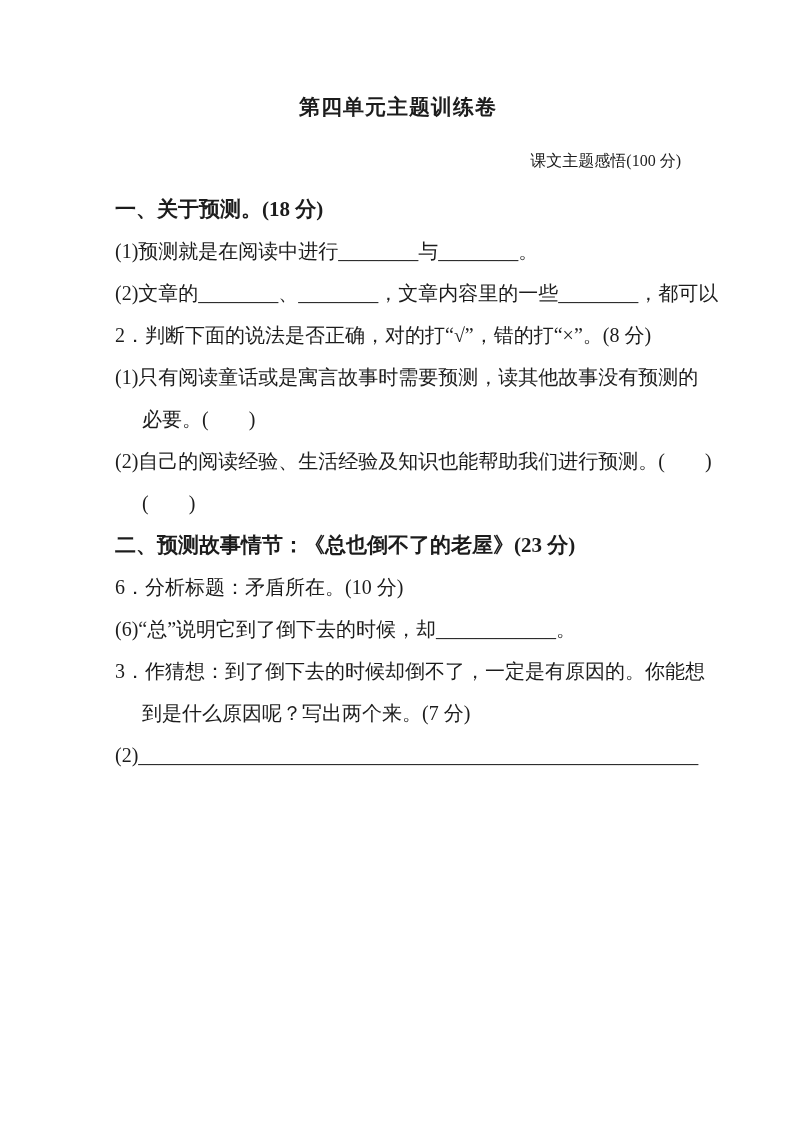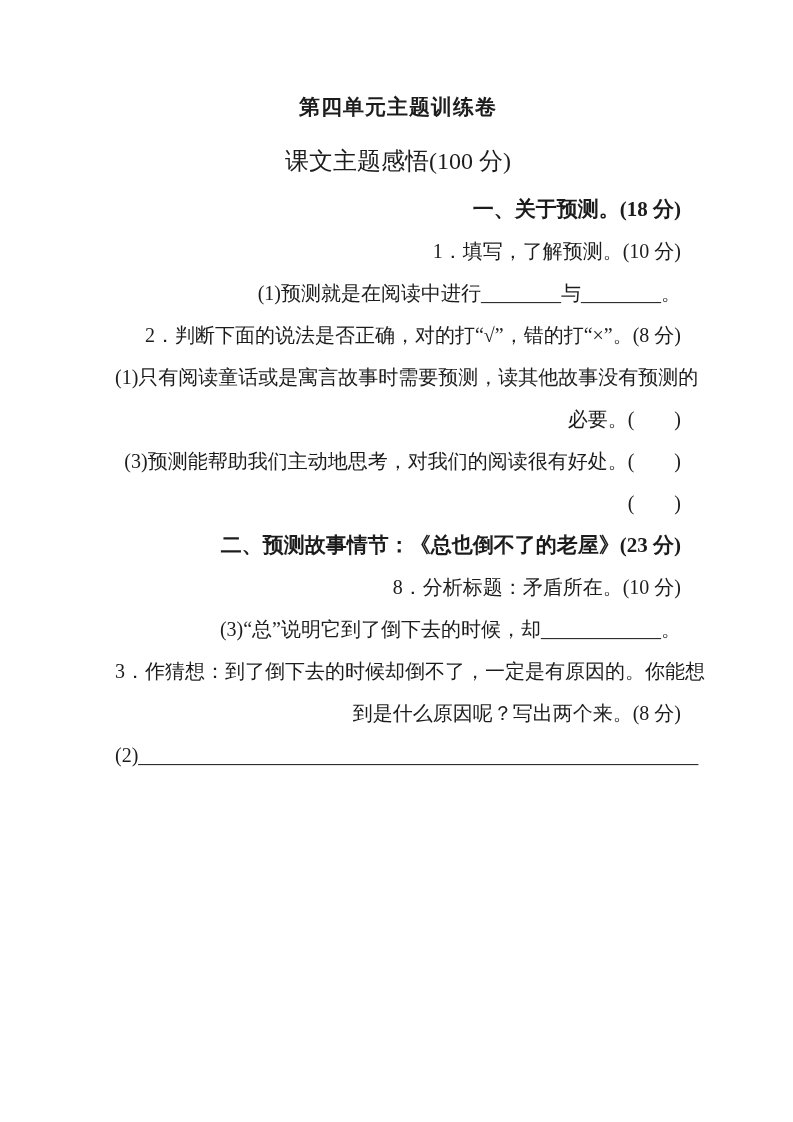--- a/index.html
+++ b/index.html
@@ -20,30 +20,29 @@
   }
   .doc-title {
     font-size: 21px;
     font-weight: bold;
     text-align: center;
     line-height: 42px;
     margin-bottom: 12px;
     letter-spacing: 1px;
   }
   .doc-subtitle {
-    font-size: 24px;
-    text-align: center;
+    font-size: 16px;
+    text-align: right;
     line-height: 42px;
     margin-bottom: 6px;
   }
   .line {
     font-size: 20px;
     line-height: 42px;
     white-space: nowrap;
-    text-align: right;
   }
   .line.bold {
     font-weight: bold;
     font-size: 21px;
   }
   .line.indent {
     padding-left: 27px;
   }
   .line.blank-line {
     letter-spacing: 0;
@@ -53,45 +52,45 @@
 <body>
 
 <div class="page">
 
   <div class="doc-title">第四单元主题训练卷</div>
 
   <div class="doc-subtitle">课文主题感悟(100 分)</div>
 
   <div class="line bold">一、关于预测。(18 分)</div>
 
-  <div class="line">1．填写，了解预测。(10 分)</div>
 
   <div class="line">(1)预测就是在阅读中进行________与________。</div>
 
+  <div class="line">(2)文章的________、________，文章内容里的一些________，都可以</div>
 
 
   <div class="line">2．判断下面的说法是否正确，对的打“√”，错的打“×”。(8 分)</div>
 
   <div class="line">(1)只有阅读童话或是寓言故事时需要预测，读其他故事没有预测的</div>
 
   <div class="line indent">必要。(　　)</div>
 
+  <div class="line">(2)自己的阅读经验、生活经验及知识也能帮助我们进行预测。(　　)</div>
 
-  <div class="line">(3)预测能帮助我们主动地思考，对我们的阅读很有好处。(　　)</div>
 
 
   <div class="line indent">(　　)</div>
 
   <div class="line bold">二、预测故事情节：《总也倒不了的老屋》(23 分)</div>
 
-  <div class="line">8．分析标题：矛盾所在。(10 分)</div>
+  <div class="line">6．分析标题：矛盾所在。(10 分)</div>
 
 
 
-  <div class="line blank-line">(3)“总”说明它到了倒下去的时候，却____________。</div>
+  <div class="line blank-line">(6)“总”说明它到了倒下去的时候，却____________。</div>
 
   <div class="line">3．作猜想：到了倒下去的时候却倒不了，一定是有原因的。你能想</div>
 
-  <div class="line indent">到是什么原因呢？写出两个来。(8 分)</div>
+  <div class="line indent">到是什么原因呢？写出两个来。(7 分)</div>
 
   <div class="line blank-line">(2)________________________________________________________</div>
 
 </div>
 
 </body></html>

